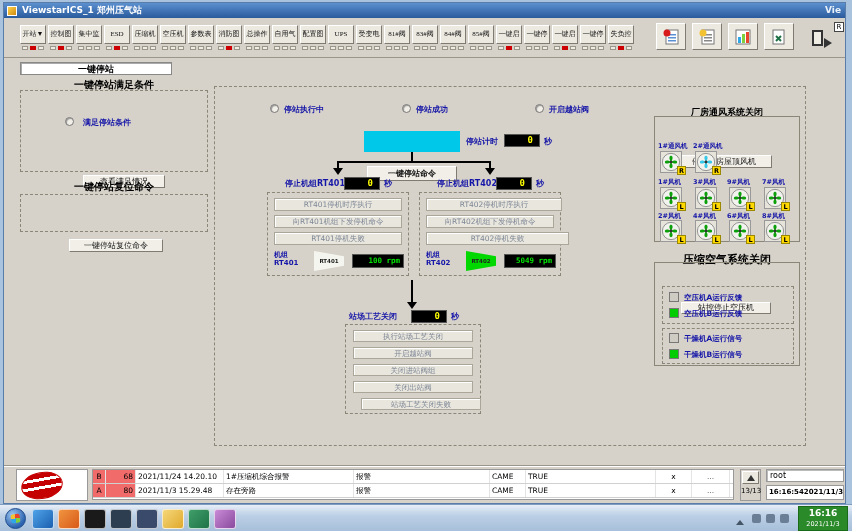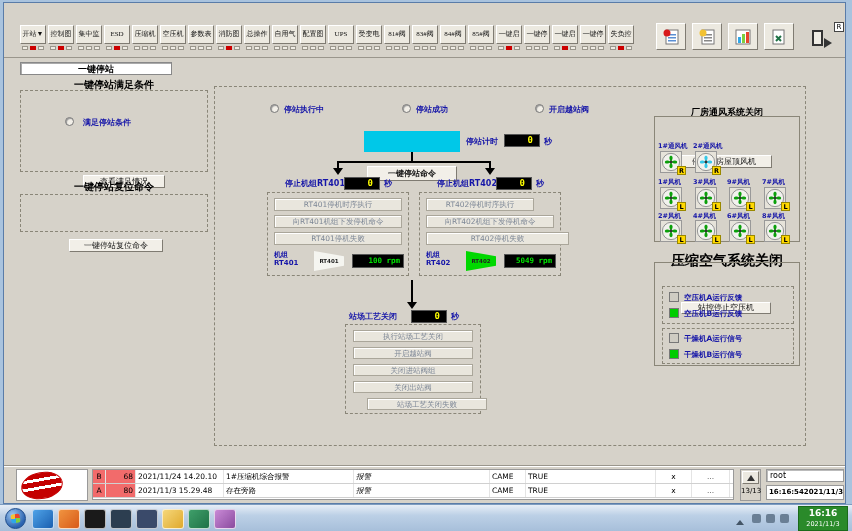--- a/index.html
+++ b/index.html
@@ -90,21 +90,21 @@
     background:linear-gradient(180deg,#c40000 0 5px,#fff 5px 8px,#c40000 8px 13px,#fff 13px 16px,#c40000 16px 100%);
     transform:rotate(-10deg); border:1px solid #c40000; }
   .alarm-table { position:absolute; left:88px; top:466px; width:642px; height:31px;
     background:#fff; border:1px solid #999; font-size:7.5px; color:#000; }
   .arow { display:flex; height:14px; border-bottom:1px solid #d0d0d0; line-height:14px; cursor:pointer;}
   .arow > span { display:block; overflow:hidden; white-space:nowrap; border-right:1px solid #e4e4e4; padding:0 2px;}
   .c-pri { width:13px; background:#f26b6b; text-align:center;}
   .c-code { width:30px; background:#f26b6b; text-align:right;}
   .c-time { width:88px; }
   .c-msg { width:130px; }
-  .c-type { width:136px;font-style:italic; }
+  .c-type { width:136px; }
   .c-state { width:36px; }
   .c-val { width:130px; }
   .c-ack { width:36px; text-align:center; }
   .c-more { width:38px; text-align:center; color:#666;}
   .pager { position:absolute; left:736px; top:466px; width:21px; height:32px; background:#d6d2c9; border:1px solid #999;}
   .pager-btn { position:absolute; left:1px; top:1px; width:17px; height:13px; background:#ece9e0;
     border-top:1px solid #fff; border-left:1px solid #fff; border-right:1px solid #7f7b72; border-bottom:1px solid #7f7b72;
     cursor:pointer; }
   .pager-btn i { position:absolute; left:4px; top:3px; width:0; height:0;
     border:4px solid transparent; border-bottom:6px solid #333; border-top:none;}
@@ -146,20 +146,25 @@
       <path d="M11 11 C5 2 17 2 11 11" fill="currentColor" transform="rotate(270 11 11)"></path>
       <circle cx="11" cy="11" r="1.6" fill="#333"></circle>
     </g>
   </defs>
 </svg>
 
 <div id="screen">
 
   <div class="app-window">
 
+    <div class="titlebar">
+      <span class="titlebar-icon"></span>
+      <span>ViewstarICS_1 郑州压气站</span>
+      <span class="bg-win-title">Vie</span>
+    </div>
 
     <div class="toolbar">
       <div class="titem" style="left:16px">
           <div class="tbtn"><span>开站▼</span></div>
           <div class="tind">
             <i></i>
             <i class="red"></i>
             <i></i>
           </div>
         </div>
@@ -423,21 +428,21 @@
         <div class="turbine stopped" style="left:46px; top:58px">
             <span>RT401</span>
           </div>
         <div class="disp green" style="left:84px; top:61px; width:52px; height:14px; line-height:12px">100 rpm</div>
       </div>
 
       <span class="blue-lbl" style="left:433px; top:120px">停止机组RT402</span>
       <div class="disp" style="left:492px; top:119px; width:36px; height:13px">0</div>
       <span class="blue-lbl" style="left:532px; top:120px">秒</span>
       <div class="dash-box" style="left:415px; top:134px; width:142px; height:84px">
-        <div class="stepbox" style="position:absolute; left:6px; top:5px; width:108px; height:13px; line-height:12px">RT402停机时序执行</div>
+        <div class="stepbox" style="position:absolute; left:6px; top:5px; width:136px; height:13px; line-height:12px">RT402停机时序执行</div>
         <div class="stepbox" style="position:absolute; left:6px; top:22px; width:128px; height:13px; line-height:12px">向RT402机组下发停机命令</div>
         <div class="stepbox" style="position:absolute; left:6px; top:39px; width:143px; height:13px; line-height:12px">RT402停机失败</div>
         <div style="position:absolute; left:6px; top:58px; color:#1515a8; font-size:7px; font-weight:bold; line-height:8px">
           <div>机组</div>
             <div>RT402</div>
         </div>
         <div class="turbine running" style="left:46px; top:58px">
             <span>RT402</span>
           </div>
         <div class="disp green" style="left:84px; top:61px; width:52px; height:14px; line-height:12px">5049 rpm</div>
@@ -447,21 +452,21 @@
       <div class="arr-down" style="left:403px; top:244px"></div>
 
       <span class="blue-lbl" style="left:345px; top:253px">站场工艺关闭</span>
       <div class="disp" style="left:407px; top:252px; width:36px; height:13px">0</div>
       <span class="blue-lbl" style="left:447px; top:253px">秒</span>
       <div class="dash-box" style="left:341px; top:266px; width:136px; height:90px">
         <div class="stepbox" style="position:absolute; left:7px; top:5px; width:120px; height:12px; line-height:11px">执行站场工艺关闭</div>
         <div class="stepbox" style="position:absolute; left:7px; top:22px; width:120px; height:12px; line-height:11px">开启越站阀</div>
         <div class="stepbox" style="position:absolute; left:7px; top:39px; width:120px; height:12px; line-height:11px">关闭进站阀组</div>
         <div class="stepbox" style="position:absolute; left:7px; top:56px; width:120px; height:12px; line-height:11px">关闭出站阀</div>
-        <div class="stepbox" style="position:absolute; left:21px; top:73px; width:120px; height:12px; line-height:11px">站场工艺关闭失败</div>
+        <div class="stepbox" style="position:absolute; left:15px; top:73px; width:120px; height:12px; line-height:11px">站场工艺关闭失败</div>
       </div>
 
       <div class="sect-title" style="left:650px; top:48px; width:146px; font-size:9px">厂房通风系统关闭</div>
       <div class="solid-box" style="left:650px; top:58px; width:146px; height:126px">
         <div class="gbtn" style="left:21px; top:6px; width:96px; height:13px; line-height:11px">停止厂房屋顶风机</div>
 
         <span class="fan-lbl" style="left:3px; top:25px">1#通风机</span>
         <div class="fan-cell" style="left:5px; top:34px">
           <svg class="fan-svg fan-green" viewBox="0 0 22 22">
               <use href="#fan-sym"></use>
@@ -528,21 +533,21 @@
         </div>
         <span class="fan-lbl" style="left:107px; top:95px">8#风机</span>
         <div class="fan-cell" style="left:109px; top:103px">
           <svg class="fan-svg fan-green" viewBox="0 0 22 22">
               <use href="#fan-sym"></use>
             </svg>
           <span class="fan-badge">L</span>
         </div>
       </div>
 
-      <div class="sect-title" style="left:650px; top:194px; width:146px; font-size:14px">压缩空气系统关闭</div>
+      <div class="sect-title" style="left:650px; top:194px; width:146px; font-size:11px">压缩空气系统关闭</div>
       <div class="solid-box" style="left:650px; top:204px; width:146px; height:104px">
         <div class="gbtn" style="left:26px; top:7px; width:90px; height:12px; line-height:10px">站控停止空压机</div>
         <div class="dash-box" style="left:7px; top:65px; width:132px; height:36px">
           <span class="sq off" style="left:6px; top:4px"></span>
           <span class="blue-lbl" style="left:21px; top:5px; font-size:7.5px">干燥机A运行信号</span>
           <span class="sq on" style="left:6px; top:20px"></span>
           <span class="blue-lbl" style="left:21px; top:21px; font-size:7.5px">干燥机B运行信号</span>
         </div>
         <div class="dash-box" style="left:7px; top:23px; width:132px; height:38px">
           <span class="sq off" style="left:6px; top:5px"></span>

